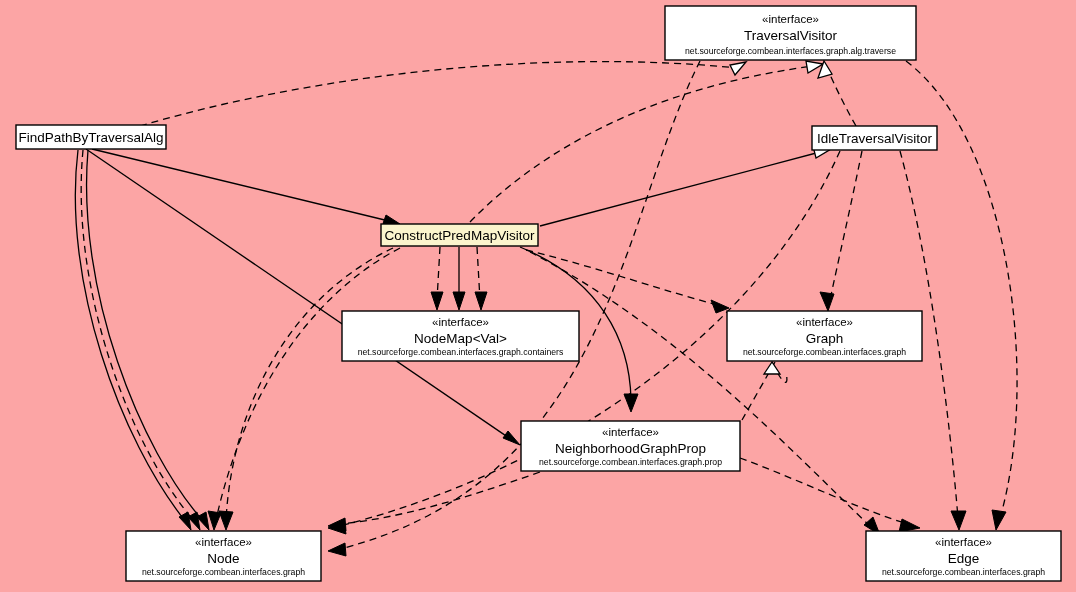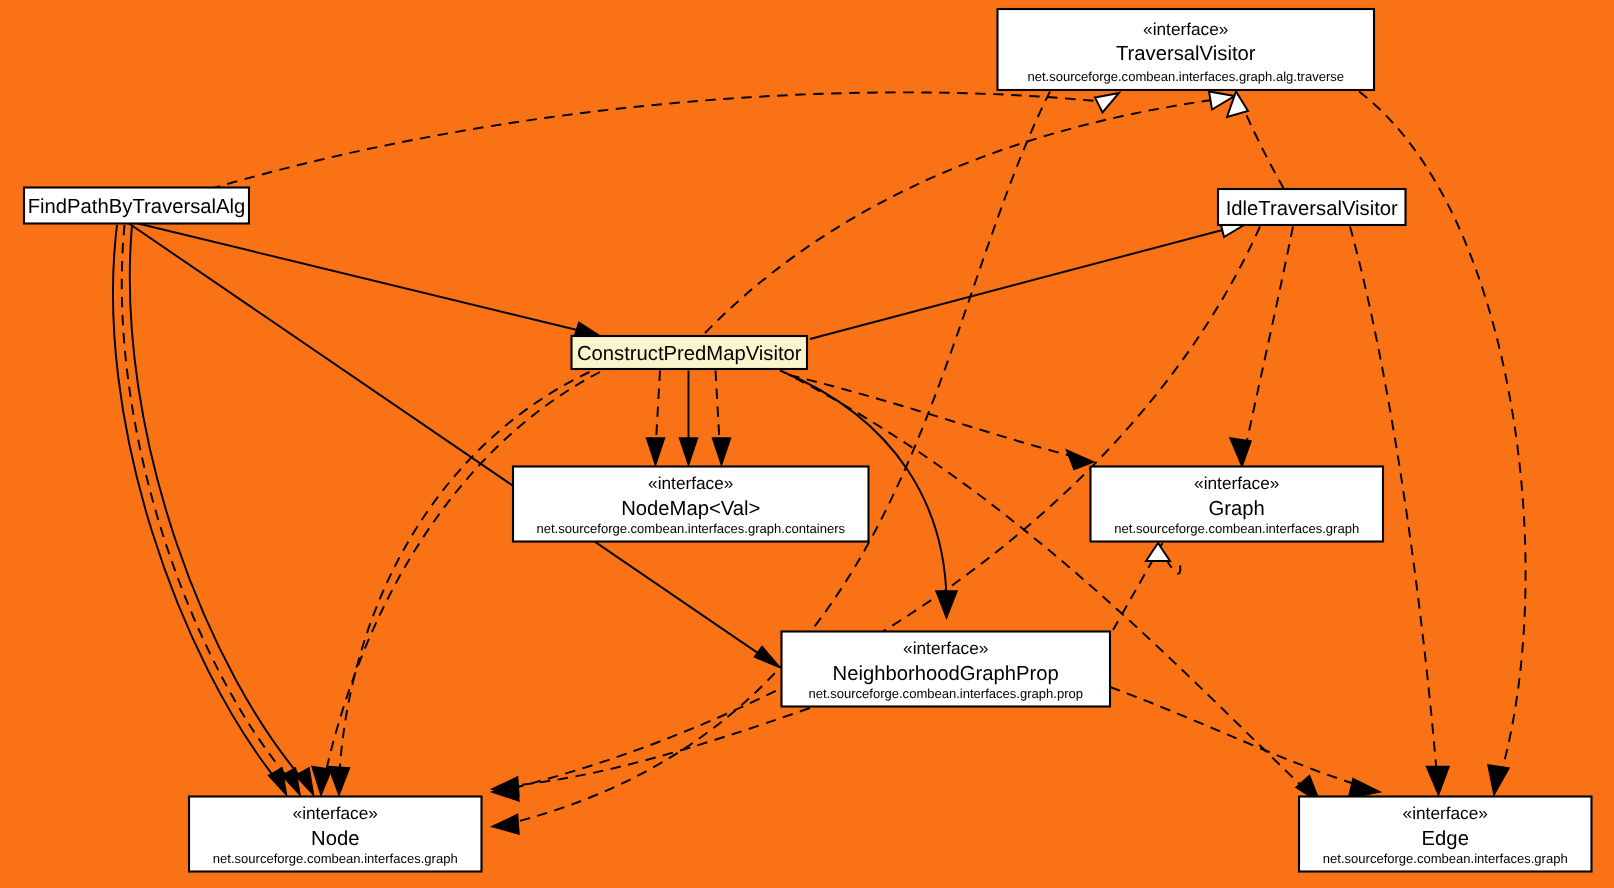--- a/index.html
+++ b/index.html
@@ -1,17 +1,17 @@
 <!DOCTYPE html>
 <html><head>
 <meta charset="utf-8">
 <style>
   html,body{margin:0;padding:0;background:#ffffff;}
   body{width:1076px;height:592px;overflow:hidden;font-family:"Liberation Sans",sans-serif;}
-  #diagram-root{position:relative;width:1076px;height:592px;background:#f97316;}
+  #diagram-root{position:relative;width:1076px;height:592px;background:#fca5a5;}
   svg#uml-canvas{position:absolute;left:0;top:0;width:1076px;height:592px;}
   .cls-box{fill:#ffffff;stroke:#000000;stroke-width:1.4;}
   .cls-box-hl{fill:#fbf5cd;stroke:#000000;stroke-width:1.4;}
   .cls-text{font-family:"Liberation Sans",sans-serif;fill:#000000;text-anchor:middle;}
   .t-stereo{font-size:11.5px;}
   .t-name{font-size:13.5px;}
   .t-pkg{font-size:8.7px;}
   .t-plain{font-size:13.5px;}
   .edge-solid{fill:none;stroke:#000000;stroke-width:1.3;}
   .edge-dash{fill:none;stroke:#000000;stroke-width:1.3;stroke-dasharray:7 5;}

